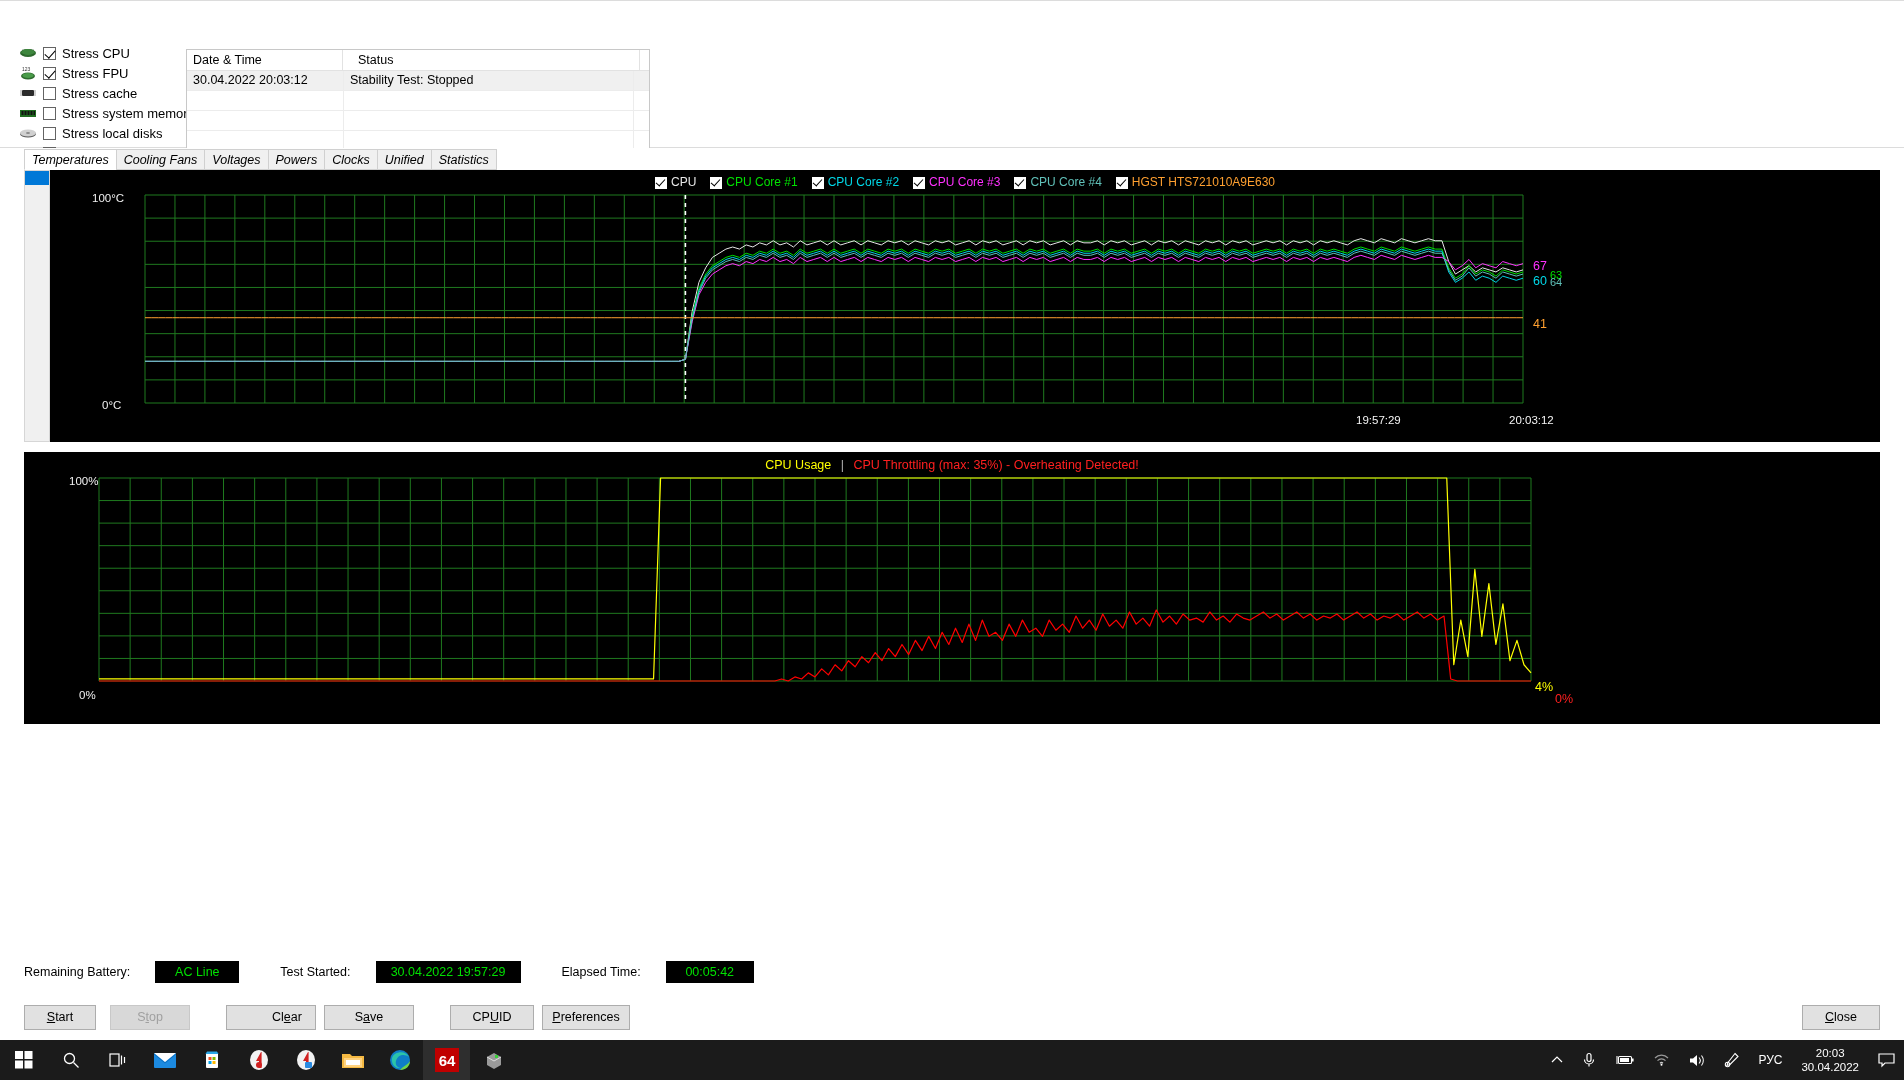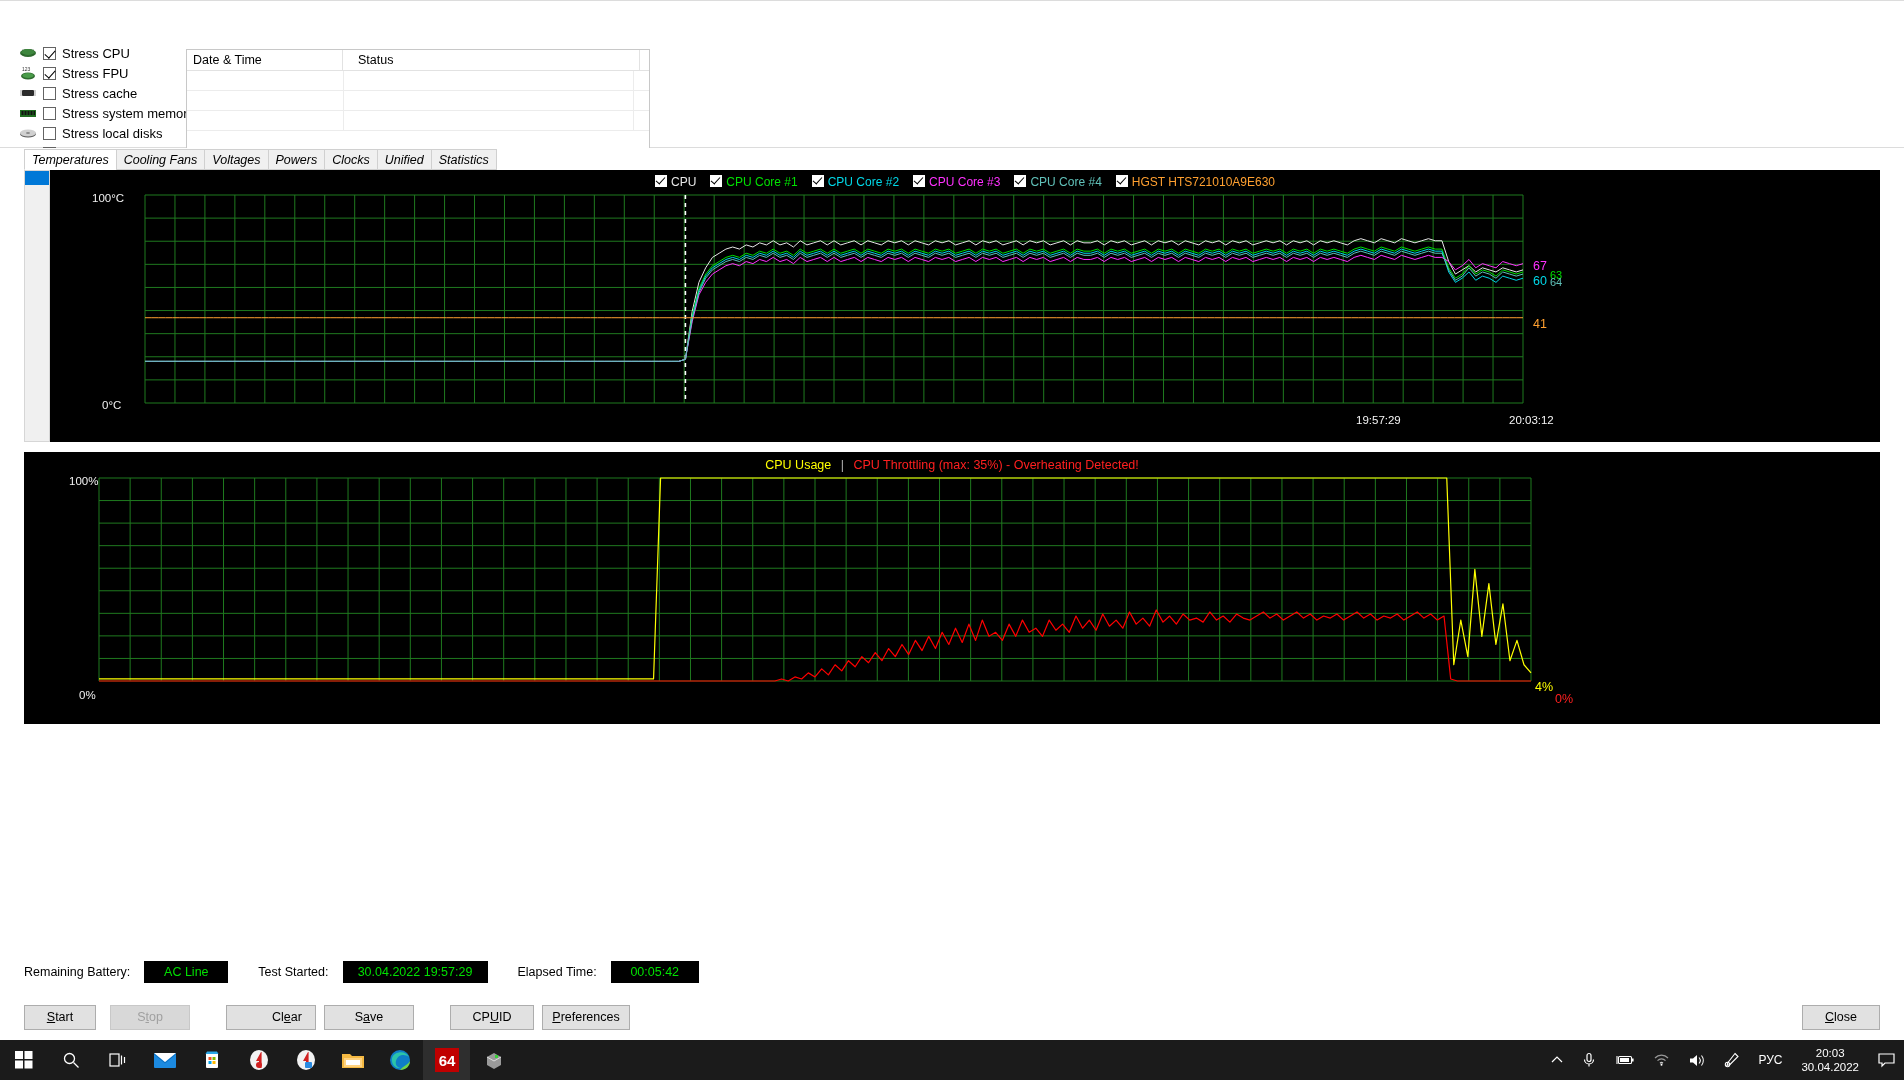--- a/index.html
+++ b/index.html
@@ -96,21 +96,21 @@
   }
   .scroll-thumb {
     position: absolute; left: 0px; top: 0px; width: 24px; height: 14px; background: #0078d7;
   }
   .chart-inner { flex: 1 1 auto; position: relative; background: #000; overflow: hidden; }
 
   .legend {
     position: absolute; top: 5px; left: 0; width: 100%; display: flex;
     justify-content: center; gap: 14px; font-size: 12px; z-index: 5;
   }
-  .legend-item { display: flex; align-items: flex-start; gap: 4px; }
+  .legend-item { display: flex; align-items: flex-end; gap: 4px; }
   .legend-cb {
     width: 12px; height: 12px; background: #fff; position: relative; flex: 0 0 12px;
   }
   .legend-cb::after {
     content: ""; position: absolute; left: 3px; top: 0px; width: 4px; height: 8px;
     border: solid #000; border-width: 0 1.5px 1.5px 0; transform: rotate(42deg);
   }
 
   .axis-label {
     position: absolute; color: #f0f0f0; font-size: 11.5px; z-index: 4; white-space: nowrap;
@@ -124,21 +124,21 @@
                  border: 1px solid #000; }
 
   .usage-title {
     position: absolute; top: 5px; left: 0; width: 100%; text-align: center;
     font-size: 12.5px; z-index: 5;
   }
 
   
   .statusbar {
     height: 44px; flex: 0 0 44px; display: flex; align-items: center;
-    padding-left: 24px; background: #fff; font-size: 12.5px; color: #000; gap: 4px;
+    padding-left: 24px; background: #fff; font-size: 12.5px; color: #000; gap: 15px;
   }
   .status-label { margin-right: 10px; }
   .status-value {
     background: #000; color: #00e000; font-size: 12.5px; padding: 4px 0;
     text-align: center; margin-right: 26px;
   }
 
   
   .buttonbar {
     height: 46px; flex: 0 0 46px; display: flex; align-items: center;
@@ -259,20 +259,25 @@
         </span>
         <span class="cbox"></span>
         <span class="stress-label">Stress GPU(s)</span>
       </div>
     </div>
 
     <div class="log-table">
       <div class="log-head">
         <div class="c1">Date &amp; Time</div>
         <div class="c2">Status</div>
+        <div class="c3"></div>
+      </div>
+      <div class="log-row alt">
+        <div class="c1">30.04.2022 20:03:12</div>
+        <div class="c2">Stability Test: Stopped</div>
         <div class="c3"></div>
       </div>
       <div class="log-row">
         <div class="c1"></div>
           <div class="c2"></div>
           <div class="c3"></div>
       </div>
       <div class="log-row">
         <div class="c1"></div>
           <div class="c2"></div>

